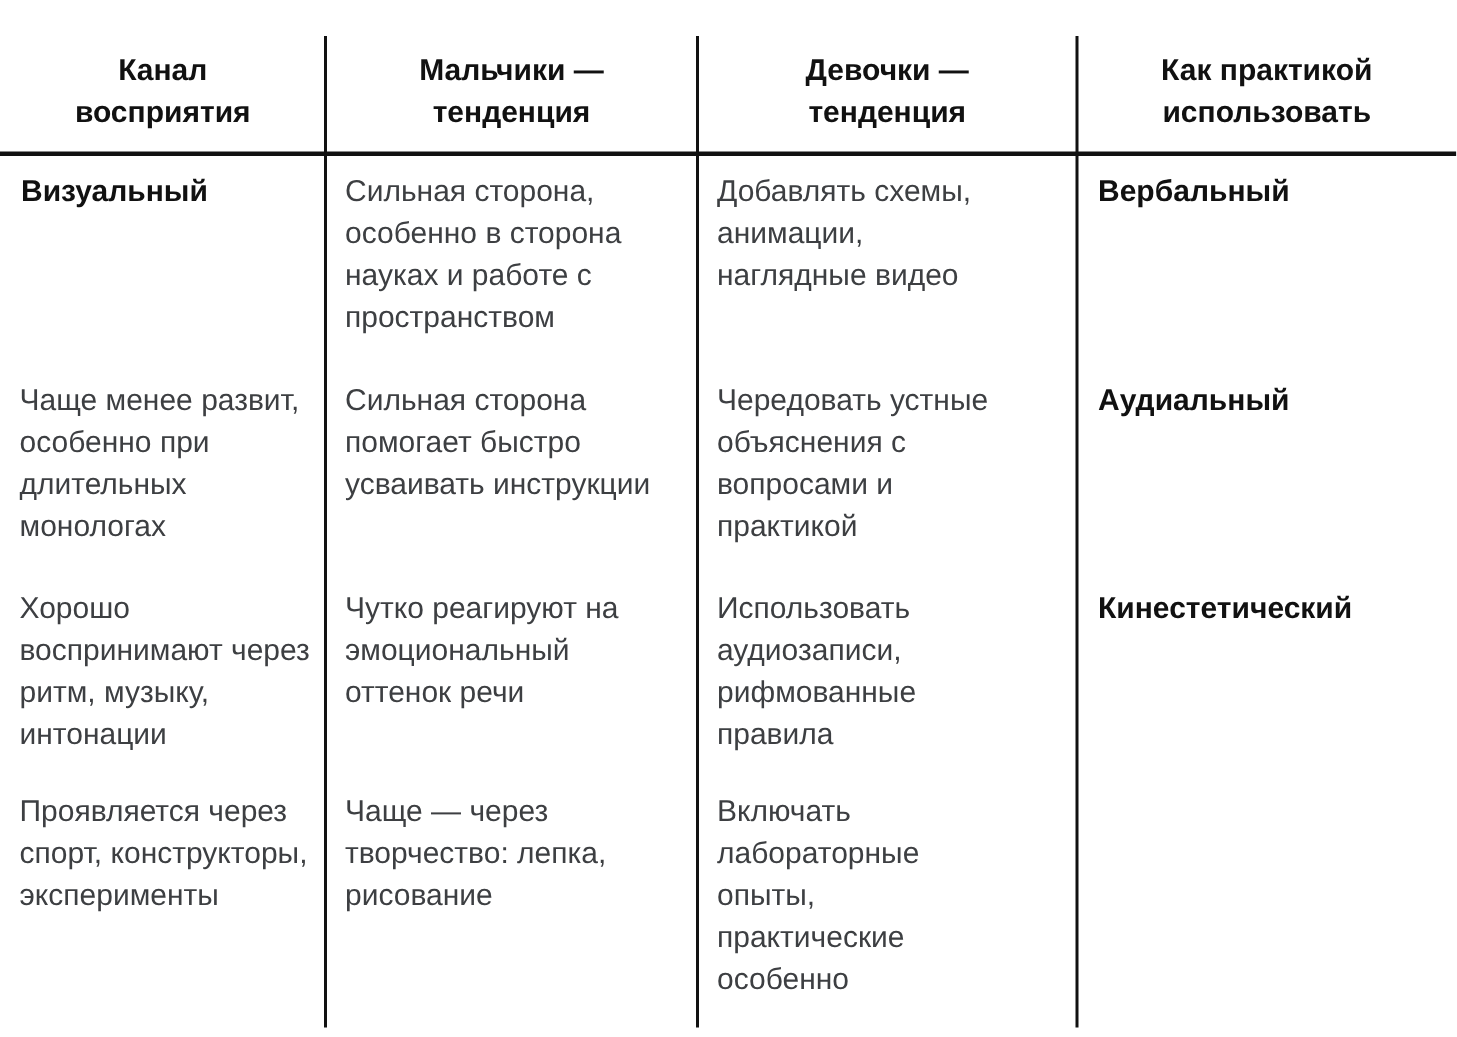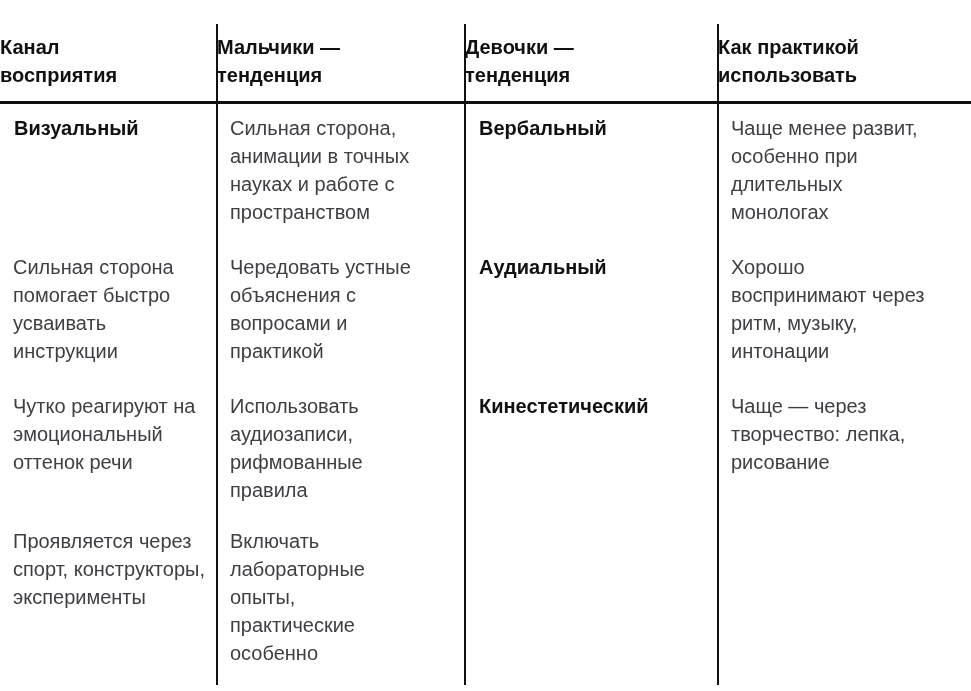--- a/index.html
+++ b/index.html
@@ -41,20 +41,21 @@
     display: grid;
     grid-template-columns: 217px 248px 253px 253px;
     grid-template-rows: 102px 139px 139px 135px 176px;
   }
 
   .th {
     font-weight: bold;
     font-size: 20px;
     line-height: 28px;
     color: #111111;
+    text-align: center;
     padding-top: 33px;
     white-space: pre-line;
   }
 
   .td {
     font-size: 20px;
     line-height: 28px;
     color: #3d3f42;
     padding: 12px 10px 0 13px;
     white-space: pre-line;
@@ -82,23 +83,26 @@
 восприятия</div>
     <div class="th">Мальчики —
 тенденция</div>
     <div class="th">Девочки —
 тенденция</div>
     <div class="th">Как практикой
 использовать</div>
 
     <div class="td row-label">Визуальный</div>
     <div class="td">Сильная сторона,
-анимации в точных
+особенно в сторона
 науках и работе с
 пространством</div>
+    <div class="td">Добавлять схемы,
+анимации,
+наглядные видео</div>
 
     <div class="td row-label">Вербальный</div>
     <div class="td">Чаще менее развит,
 особенно при
 длительных
 монологах</div>
     <div class="td">Сильная сторона
 помогает быстро
 усваивать инструкции</div>
     <div class="td">Чередовать устные
@@ -113,26 +117,26 @@
 интонации</div>
     <div class="td">Чутко реагируют на
 эмоциональный
 оттенок речи</div>
     <div class="td">Использовать
 аудиозаписи,
 рифмованные
 правила</div>
 
     <div class="td row-label">Кинестетический</div>
+    <div class="td">Проявляется через
+спорт, конструкторы,
+эксперименты</div>
     <div class="td">Чаще — через
 творчество: лепка,
 рисование</div>
-    <div class="td">Проявляется через
-спорт, конструкторы,
-эксперименты</div>
     <div class="td">Включать
 лабораторные
 опыты,
 практические
 особенно</div>
 
   </div>
 </div>
 
 </body></html>

